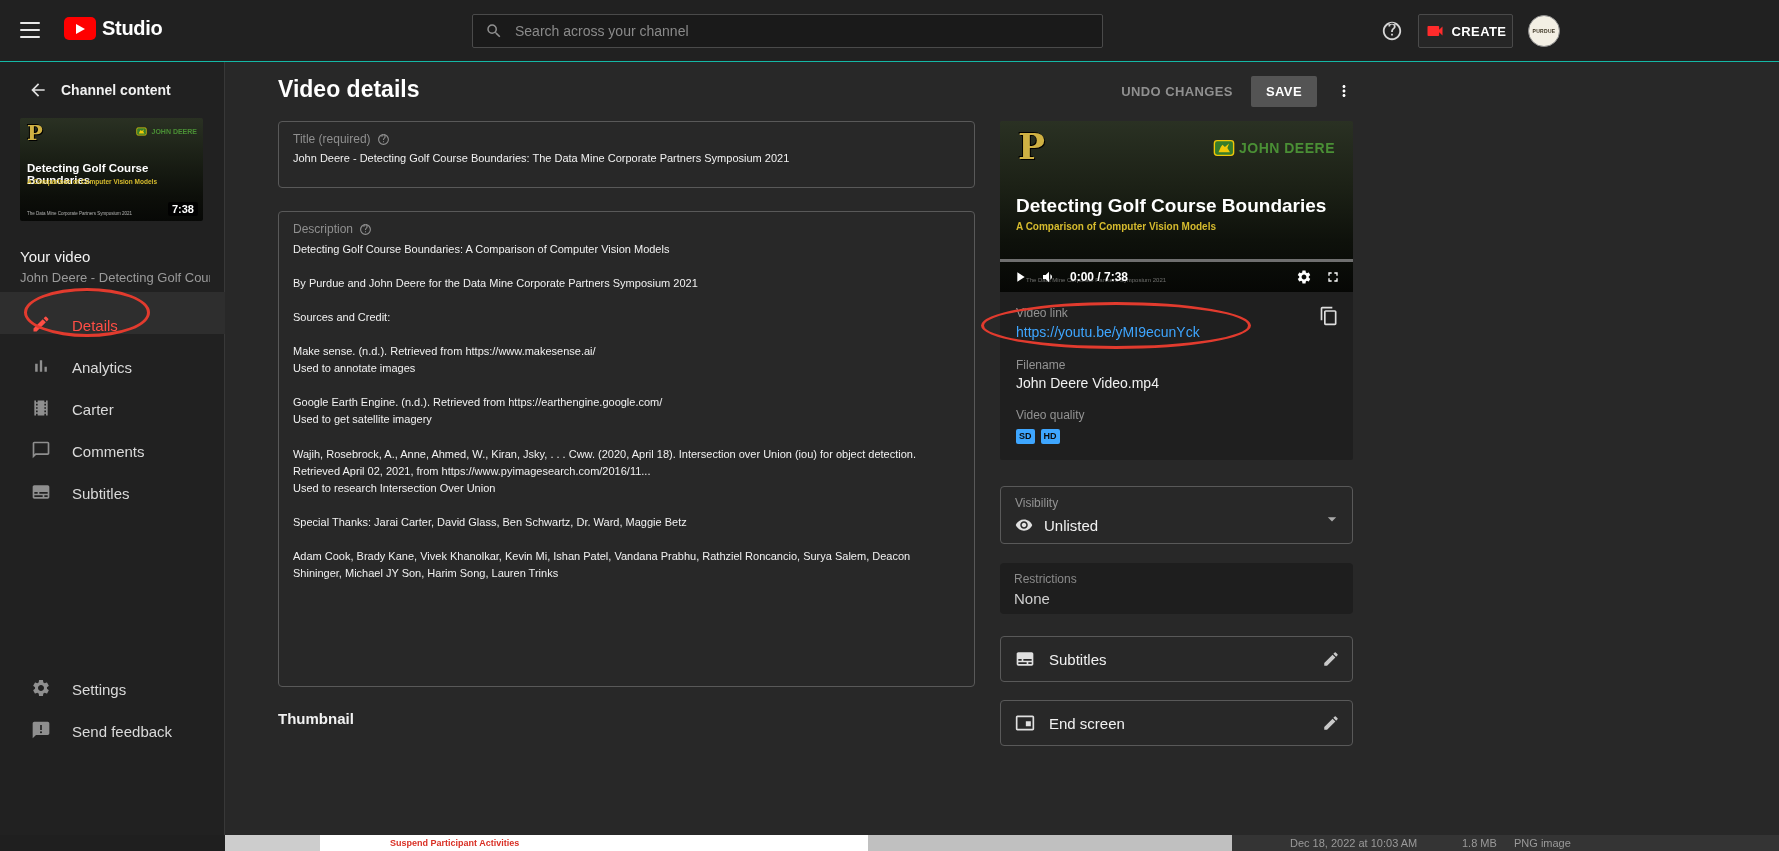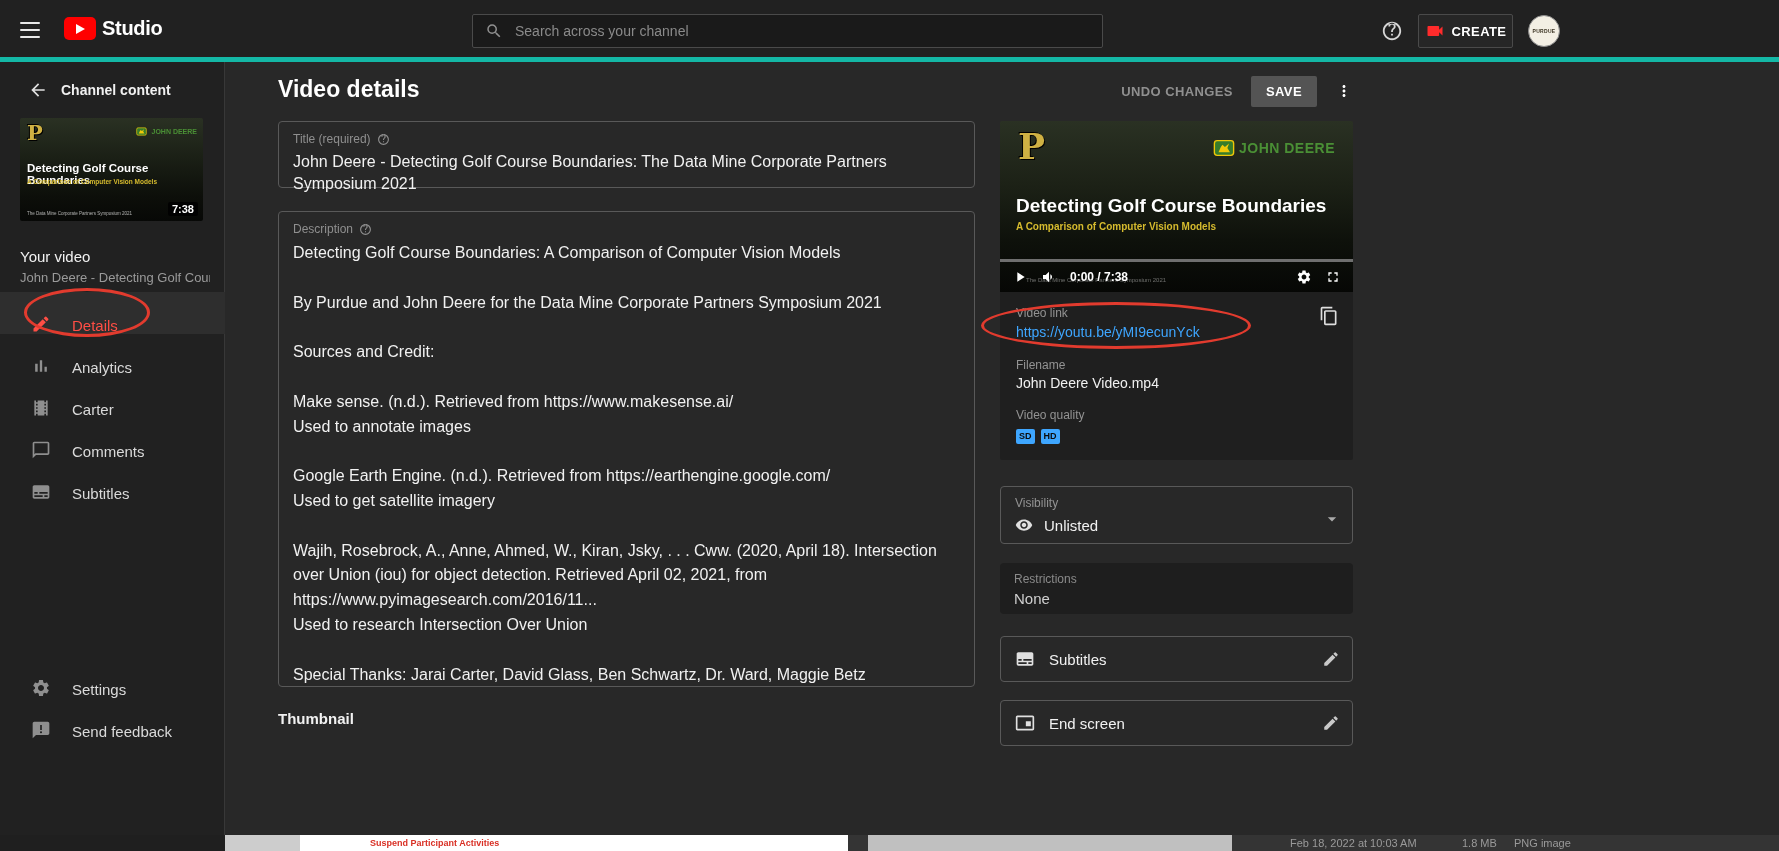--- a/index.html
+++ b/index.html
@@ -6,21 +6,21 @@
   html,body { width:1779px; height:851px; overflow:hidden; }
   body {
     background:#282828; color:#fff;
     font-family:"Liberation Sans","DejaVu Sans",sans-serif;
     position:relative;
   }
   svg { fill:currentColor; display:block; }
 
   
   .topbar { position:absolute; left:0; top:0; width:1779px; height:62px;
-    background:#212121; border-bottom:5px solid #14b8a6; z-index:3; }
+    background:#212121; border-bottom:1px solid #14b8a6; z-index:3; }
   .hamburger { position:absolute; left:20px; top:22px; width:20px; height:16px;
     background:none; border:none; cursor:pointer; display:flex; flex-direction:column; justify-content:space-between; }
   .hamburger span { display:block; height:2px; background:#e8e8e8; border-radius:1px; }
   .logo { position:absolute; left:64px; top:17px; display:flex; align-items:center; gap:6px; cursor:pointer; }
   .yt-mark { width:32px; height:23px; background:#ff0000; border-radius:5px; position:relative; }
   .yt-mark .tri { position:absolute; left:12px; top:6.5px; width:0; height:0;
     border-left:9px solid #fff; border-top:5px solid transparent; border-bottom:5px solid transparent; }
   .brand { font-size:20px; font-weight:700; letter-spacing:-0.3px; color:#fff; }
   .search { position:absolute; left:472px; top:14px; width:631px; height:34px;
     background:#1a1a1a; border:1px solid #4a4a4a; border-radius:2px; display:flex; align-items:center; }
@@ -83,21 +83,21 @@
     letter-spacing:.4px; cursor:pointer; font-family:inherit; }
   .save-btn { background:#545454; border:none; color:#fff; font-size:13px; font-weight:700;
     letter-spacing:.4px; padding:8px 15px; border-radius:2px; cursor:pointer; font-family:inherit; }
   .more-btn { background:none; border:none; color:#fff; cursor:pointer; }
   .more-btn svg { width:18px; height:18px; }
 
   .form-col { position:absolute; left:53px; top:59px; width:697px; }
   .field-box { border:1px solid #595959; border-radius:4px; padding:10px 14px; background:transparent; cursor:text; }
   .field-label { display:flex; align-items:center; gap:6px; font-size:12px; color:#8f8f8f; }
   .field-label svg { width:13px; height:13px; color:#8f8f8f; }
-  .field-value { margin-top:5px; font-size:16px; color:#f1f1f1; line-height:1.4; }
+  .field-value { margin-top:5px; font-size:11px; color:#f1f1f1; line-height:1.4; }
   .title-box { height:67px; }
   .desc-box { margin-top:23px; height:476px; overflow:hidden; }
   .desc-value { white-space:pre-line; line-height:1.55; }
   .thumb-section-label { position:absolute; left:53px; top:648px; font-size:15px; font-weight:700; color:#f1f1f1; }
 
   
   .right-col { position:absolute; left:775px; top:59px; width:353px; }
   .player { position:relative; width:353px; height:171px; overflow:hidden; border-radius:2px 2px 0 0;
     background:linear-gradient(180deg,#2a3123 0%,#1c2116 38%,#0e110b 70%,#060705 100%); }
   .player .purdue-p { left:18px; top:4px; font-size:36px; }
@@ -139,21 +139,21 @@
   .row-card span { font-size:15px; color:#f1f1f1; }
   .edit-btn { position:absolute; right:12px; top:13px; background:none; border:none; color:#c9c9c9; cursor:pointer; }
   .edit-btn svg { width:18px; height:18px; }
   .endscreen-card { margin-top:18px; }
 
   
   .bottom-strip { position:absolute; left:0; top:835px; width:1779px; height:16px; background:#343434; z-index:4; }
   .bs-seg { position:absolute; top:0; height:16px; }
   .bs-dark-left { left:0; width:225px; background:#1f1f1f; }
   .bs-light1 { left:225px; width:95px; background:#cdcdcd; }
-  .bs-white { left:300px; width:548px; background:#ffffff; display:flex; align-items:center; }
+  .bs-white { left:320px; width:548px; background:#ffffff; display:flex; align-items:center; }
   .bs-red-text { margin-left:70px; font-size:9px; font-weight:700; color:#d93025; white-space:nowrap; }
   .bs-light2 { left:868px; width:364px; background:#c0c0c0; }
   .bs-date { position:absolute; left:1290px; top:2px; font-size:11px; color:#9a9a9a; }
   .bs-size { position:absolute; left:1462px; top:2px; font-size:11px; color:#9a9a9a; }
   .bs-type { position:absolute; left:1514px; top:2px; font-size:11px; color:#9a9a9a; }
 
   
   .annotation { position:absolute; border:3px solid #e23b2e; border-radius:50%;
     background:transparent; pointer-events:none; z-index:10; }
   .ellipse-details { left:24px; top:288px; width:126px; height:49px; }
@@ -420,19 +420,19 @@
   </div>
 </main>
 
 <div class="bottom-strip">
   <div class="bs-seg bs-dark-left"></div>
   <div class="bs-seg bs-light1"></div>
   <div class="bs-seg bs-white">
     <span class="bs-red-text">Suspend Participant Activities</span>
   </div>
   <div class="bs-seg bs-light2"></div>
-  <span class="bs-date">Feb 18, 2022 at 10:03 AM</span>
+  <span class="bs-date">Dec 18, 2022 at 10:03 AM</span>
   <span class="bs-size">1.8 MB</span>
   <span class="bs-type">PNG image</span>
 </div>
 
 <div class="annotation ellipse-details"></div>
 <div class="annotation ellipse-link"></div>
 
 </body></html>

